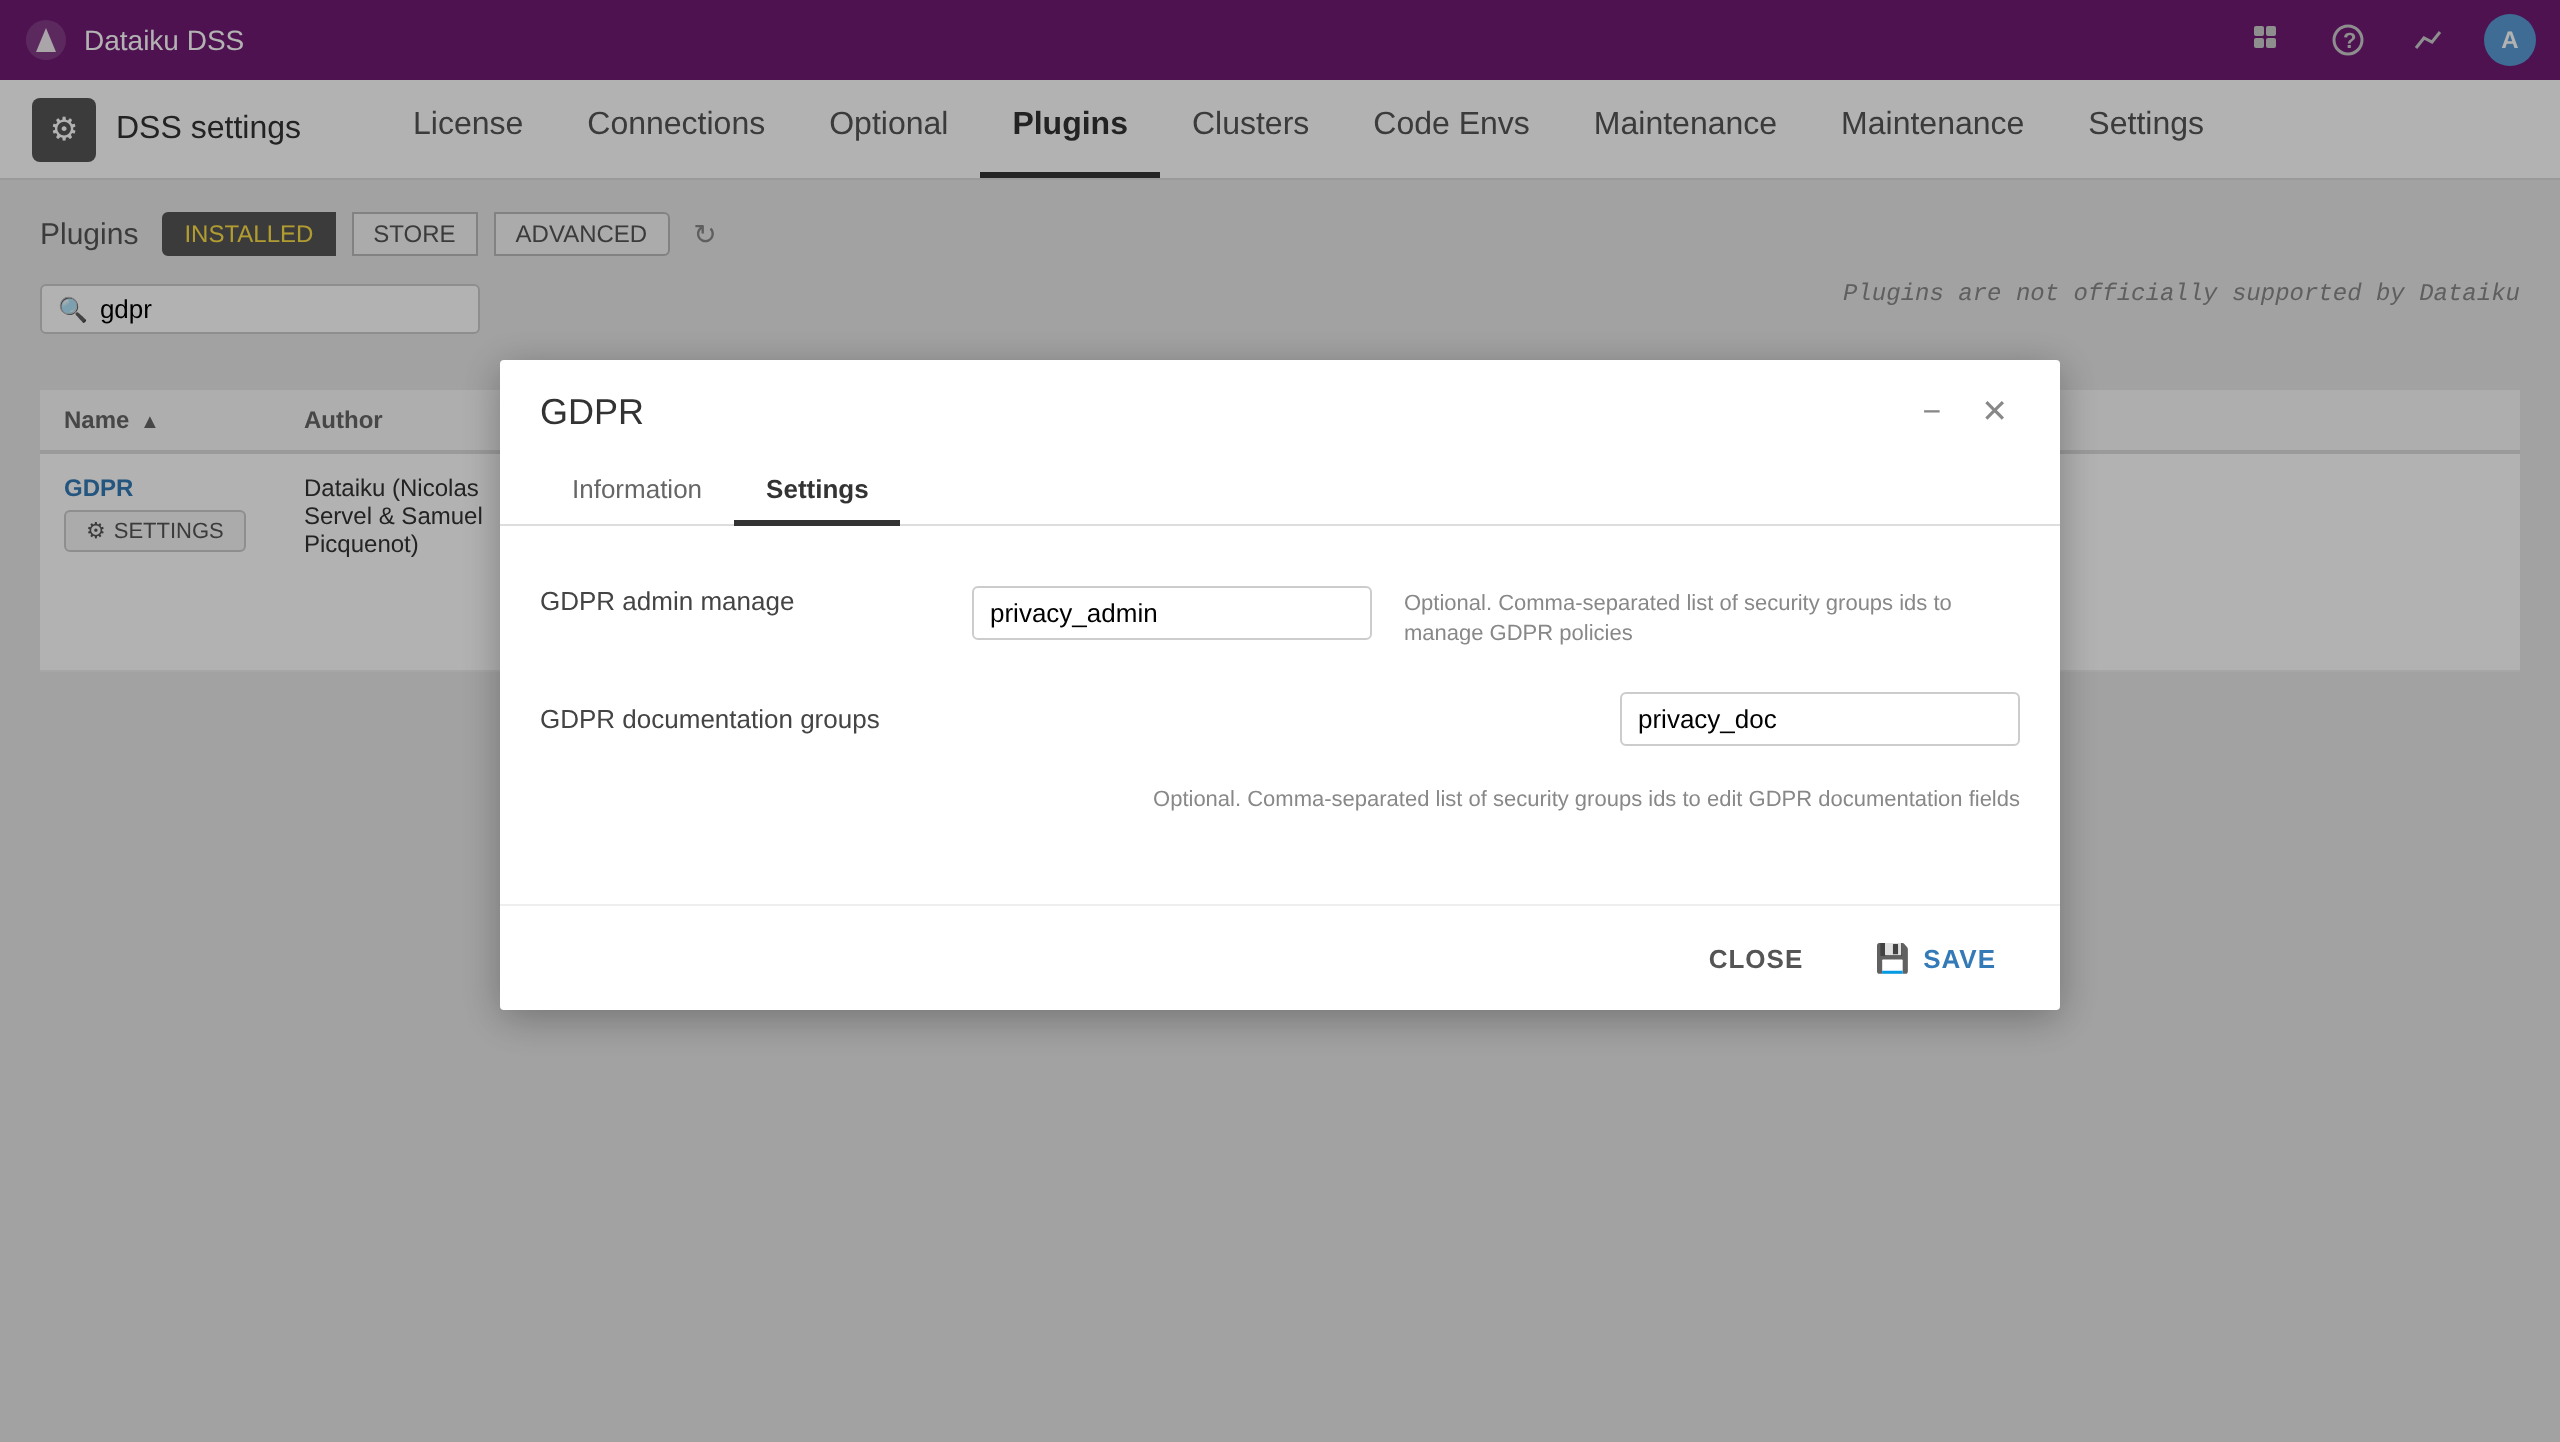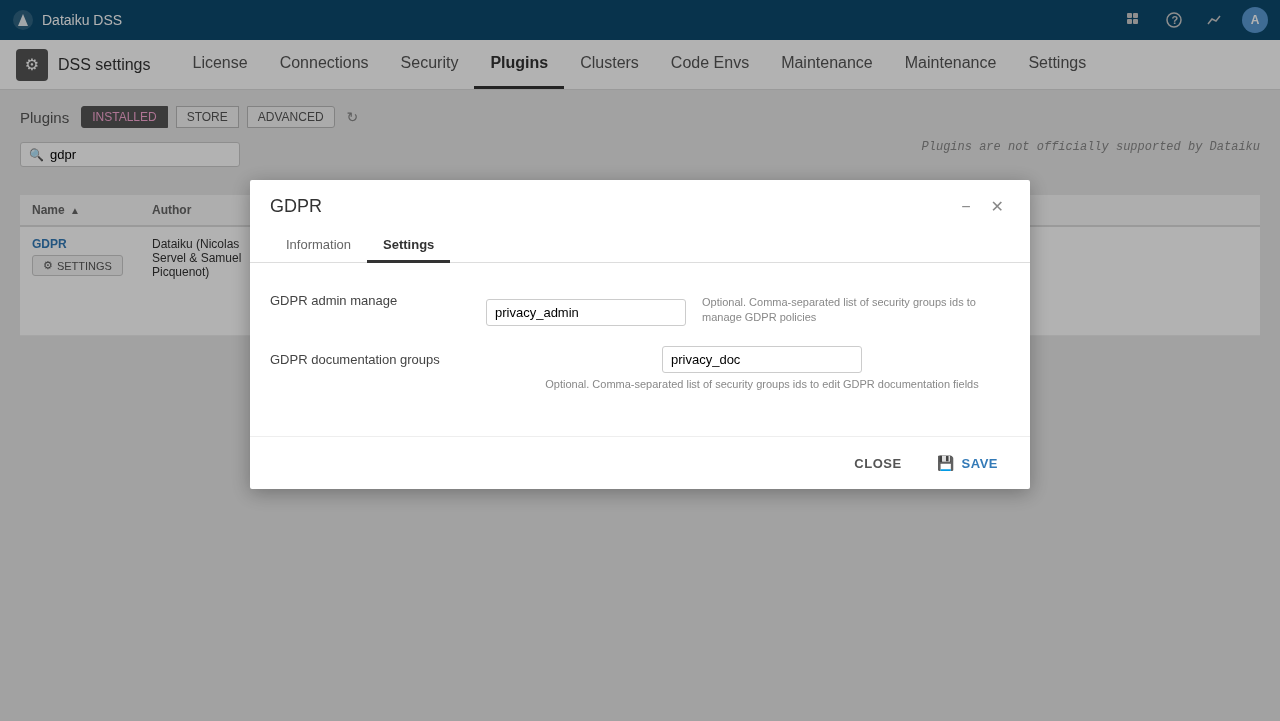--- a/index.html
+++ b/index.html
@@ -1,20 +1,20 @@
 <!DOCTYPE html>
 <html><head>
   <meta charset="utf-8">
   <style>
     * { box-sizing: border-box; margin: 0; padding: 0; }
     body { font-family: 'Segoe UI', Arial, sans-serif; font-size: 13px; background: #e8e8e8; color: #333; }
 
     
     .topbar {
-      background: #0c4a6e;
+      background: #701a75;
       height: 40px;
       display: flex;
       align-items: center;
       padding: 0 12px;
       gap: 12px;
     }
     .topbar-logo {
       display: flex;
       align-items: center;
       gap: 8px;
@@ -75,21 +75,21 @@
       align-items: center;
       justify-content: center;
       color: #fff;
       font-size: 16px;
       margin-right: 10px;
     }
     .dss-title {
       font-size: 16px;
       color: #333;
       font-weight: 400;
-      margin-right: 26px;
+      margin-right: 40px;
     }
     .dss-nav {
       display: flex;
       align-items: center;
       height: 100%;
       gap: 0;
     }
     .dss-nav-item {
       height: 100%;
       display: flex;
@@ -130,21 +130,21 @@
     .btn-tab {
       padding: 3px 10px;
       font-size: 12px;
       border: 1px solid #bbb;
       background: #f5f5f5;
       cursor: pointer;
       color: #555;
     }
     .btn-tab.active {
       background: #555;
-      color: #f9a8d4;
+      color: #fde047;
       border-color: #555;
     }
     .btn-tab:first-of-type { border-radius: 3px 0 0 3px; }
     .btn-tab:last-of-type { border-radius: 0 3px 3px 0; }
     .refresh-icon {
       color: #888;
       font-size: 14px;
       cursor: pointer;
       margin-left: 4px;
     }
@@ -408,21 +408,21 @@
     <div class="topbar-avatar">A</div>
   </div>
 </div>
 
 <div class="dss-header">
   <div class="dss-gear">⚙</div>
   <span class="dss-title">DSS settings</span>
   <nav class="dss-nav">
     <a class="dss-nav-item">License</a>
     <a class="dss-nav-item">Connections</a>
-    <a class="dss-nav-item">Security</a>
+    <a class="dss-nav-item">Optional</a>
     <a class="dss-nav-item active">Plugins</a>
     <a class="dss-nav-item">Clusters</a>
     <a class="dss-nav-item">Code Envs</a>
     <a class="dss-nav-item">Maintenance</a>
     <a class="dss-nav-item">Maintenance</a>
     <a class="dss-nav-item">Settings</a>
   </nav>
 </div>
 
 <div class="main-content">
@@ -494,29 +494,29 @@
 
     <div class="modal-tabs">
       <div class="modal-tab">Information</div>
       <div class="modal-tab active">Settings</div>
     </div>
 
     <div class="modal-body">
 
       <div class="form-row">
         <div class="form-label">GDPR admin manage</div>
-        <div style="display:flex; align-items:flex-end; gap:16px; flex:1;">
+        <div style="display:flex; align-items:center; gap:16px; flex:1;">
           <input type="text" class="form-input" value="privacy_admin" style="">
           <span class="form-hint-right">Optional. Comma-separated list of security groups ids to manage GDPR policies</span>
         </div>
       </div>
 
       <div class="form-row">
         <div class="form-label">GDPR documentation groups</div>
-        <div style="display:flex; align-items:center; flex:1; flex-direction:column;margin-left:28px;">
+        <div style="display:flex; align-items:flex-end; gap:16px; flex:1; flex-direction:column;margin-left:28px;">
           <input type="text" class="form-input" value="privacy_doc" style="">
           <span class="form-hint">Optional. Comma-separated list of security groups ids to edit GDPR documentation fields</span>
         </div>
       </div>
 
     </div>
 
     <div class="modal-footer">
       <button class="btn-close">CLOSE</button>
       <button class="btn-save">

